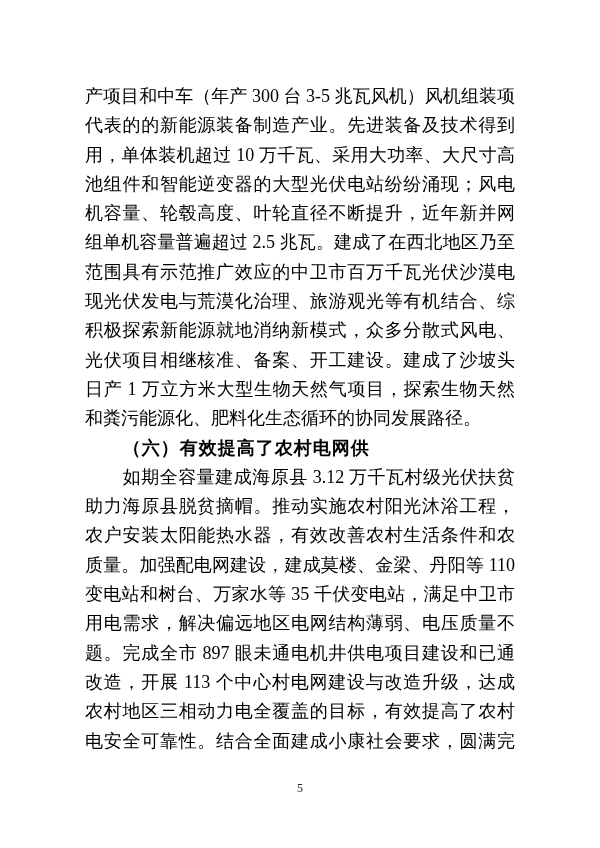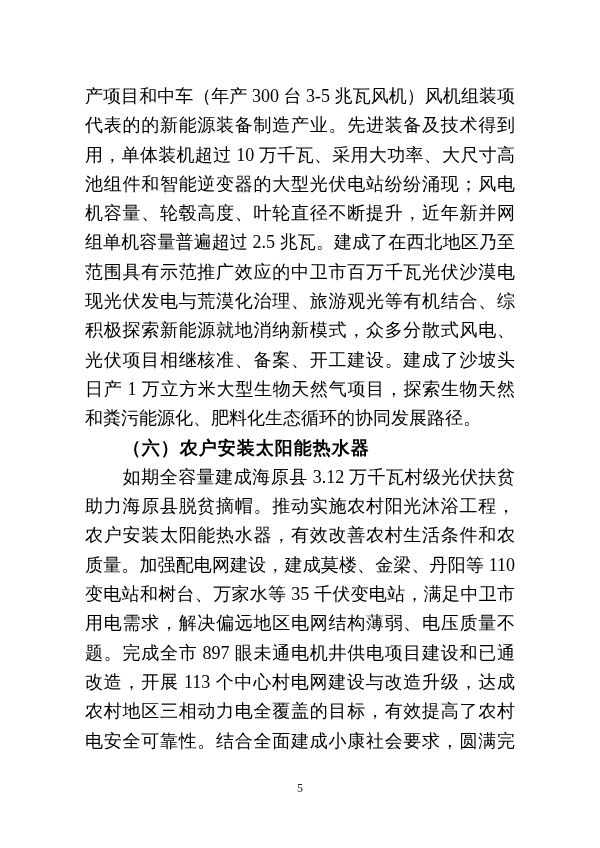--- a/index.html
+++ b/index.html
@@ -67,21 +67,21 @@
     <div class="line">用，单体装机超过 10 万千瓦、采用大功率、大尺寸高效电</div>
     <div class="line">池组件和智能逆变器的大型光伏电站纷纷涌现；风电机组单</div>
     <div class="line">机容量、轮毂高度、叶轮直径不断提升，近年新并网风电机</div>
     <div class="line">组单机容量普遍超过 2.5 兆瓦。建成了在西北地区乃至全国</div>
     <div class="line">范围具有示范推广效应的中卫市百万千瓦光伏沙漠电站，实</div>
     <div class="line">现光伏发电与荒漠化治理、旅游观光等有机结合、综合发展。</div>
     <div class="line">积极探索新能源就地消纳新模式，众多分散式风电、分布式</div>
     <div class="line">光伏项目相继核准、备案、开工建设。建成了沙坡头区阜康</div>
     <div class="line">日产 1 万立方米大型生物天然气项目，探索生物天然气制取</div>
     <div class="line pend">和粪污能源化、肥料化生态循环的协同发展路径。</div>
-    <div class="line heading">（六）农户安装太阳能热水器</div>
+    <div class="line heading">（六）有效提高了农村电网供</div>
     <div class="line indent">如期全容量建成海原县 3.12 万千瓦村级光伏扶贫电站，</div>
     <div class="line">助力海原县脱贫摘帽。推动实施农村阳光沐浴工程，为全市</div>
     <div class="line">农户安装太阳能热水器，有效改善农村生活条件和农民生活</div>
     <div class="line">质量。加强配电网建设，建成莫楼、金梁、丹阳等 110 千伏</div>
     <div class="line">变电站和树台、万家水等 35 千伏变电站，满足中卫市发展</div>
     <div class="line">用电需求，解决偏远地区电网结构薄弱、电压质量不高等问</div>
     <div class="line">题。完成全市 897 眼未通电机井供电项目建设和已通电机井</div>
     <div class="line">改造，开展 113 个中心村电网建设与改造升级，达成中卫市</div>
     <div class="line">农村地区三相动力电全覆盖的目标，有效提高了农村电网供</div>
     <div class="line">电安全可靠性。结合全面建成小康社会要求，圆满完成中宁</div>

